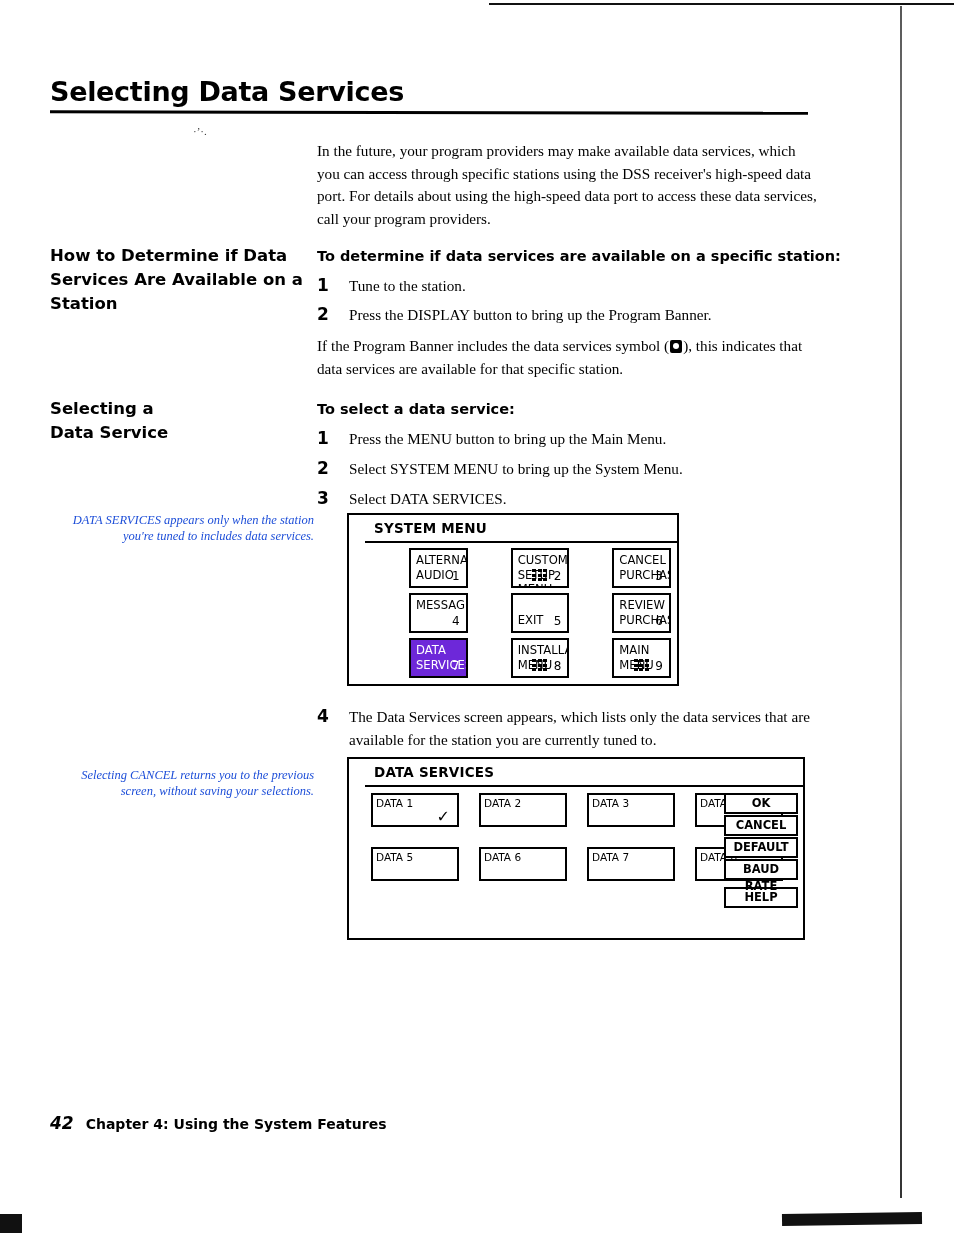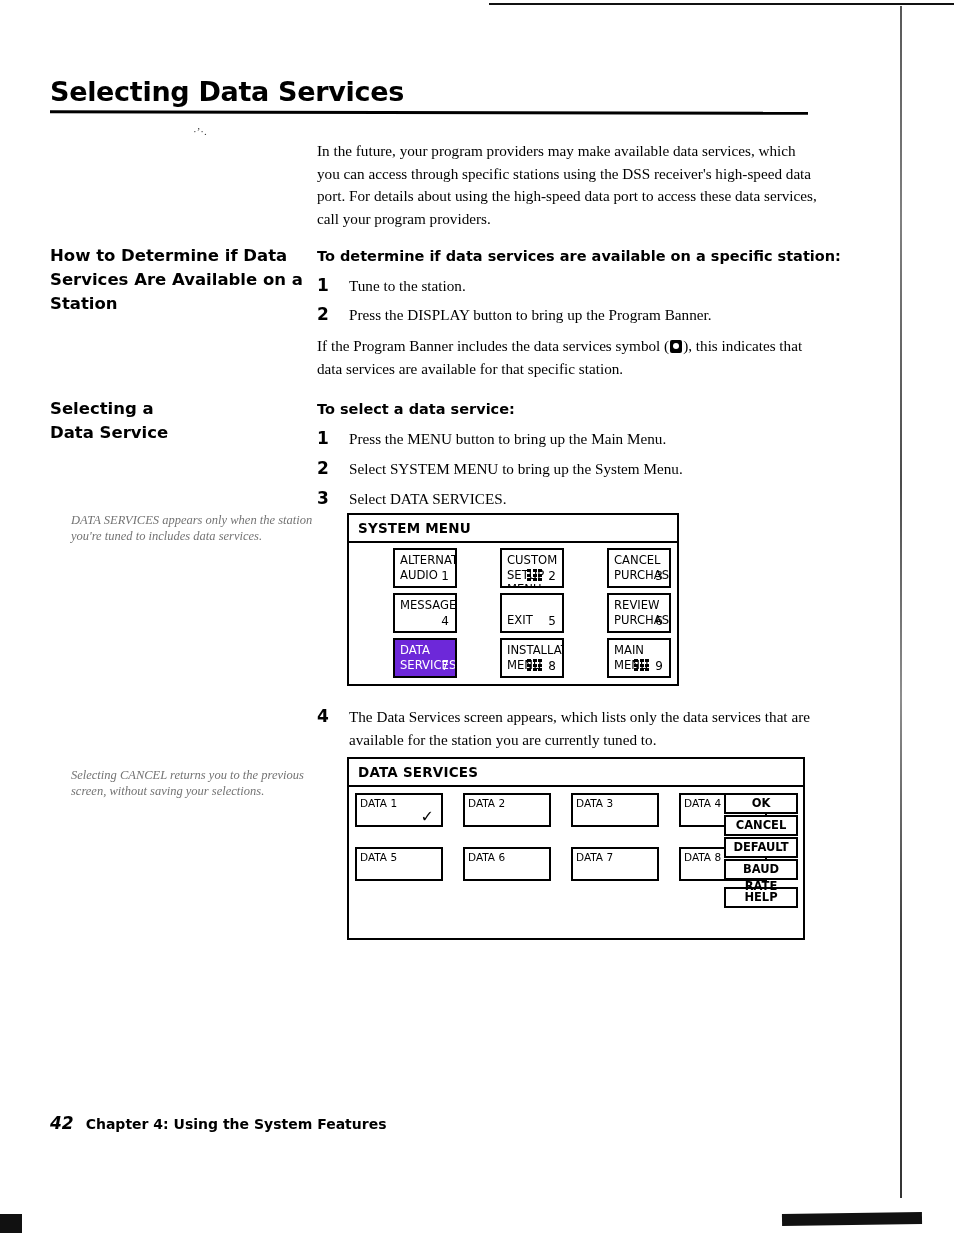--- a/index.html
+++ b/index.html
@@ -81,27 +81,28 @@
     left: 50px;
     width: 255px;
     font-family: "DejaVu Sans", sans-serif;
     font-weight: bold;
     font-size: 16.5px;
     line-height: 24px;
     color: #000;
   }
   .side-note {
     position: absolute;
-    left: 71px;
+    left: 64px;
     width: 250px;
     font-family: "Liberation Serif", serif;
     font-style: italic;
     font-size: 12.5px;
     line-height: 16px;
-    color: #737373;
+    color: #1d4ed8;
+    text-align: right;
   }
 
   .body-head {
     position: absolute;
     left: 317px;
     font-family: "DejaVu Sans", sans-serif;
     font-weight: bold;
     font-size: 14.5px;
     line-height: 20px;
     color: #000;
@@ -155,20 +156,21 @@
     background: #fff;
     border-radius: 50%;
   }
 
   
   .screen {
     position: absolute;
     background: #fff;
     border: 2px solid #000;
     box-sizing: border-box;
+    padding-left: 16px;
   }
   .screen-title {
     font-family: "DejaVu Sans", sans-serif;
     font-weight: bold;
     font-size: 13.5px;
     letter-spacing: .2px;
     padding: 5px 0 5px 9px;
     border-bottom: 2px solid #000;
     color: #000;
   }

